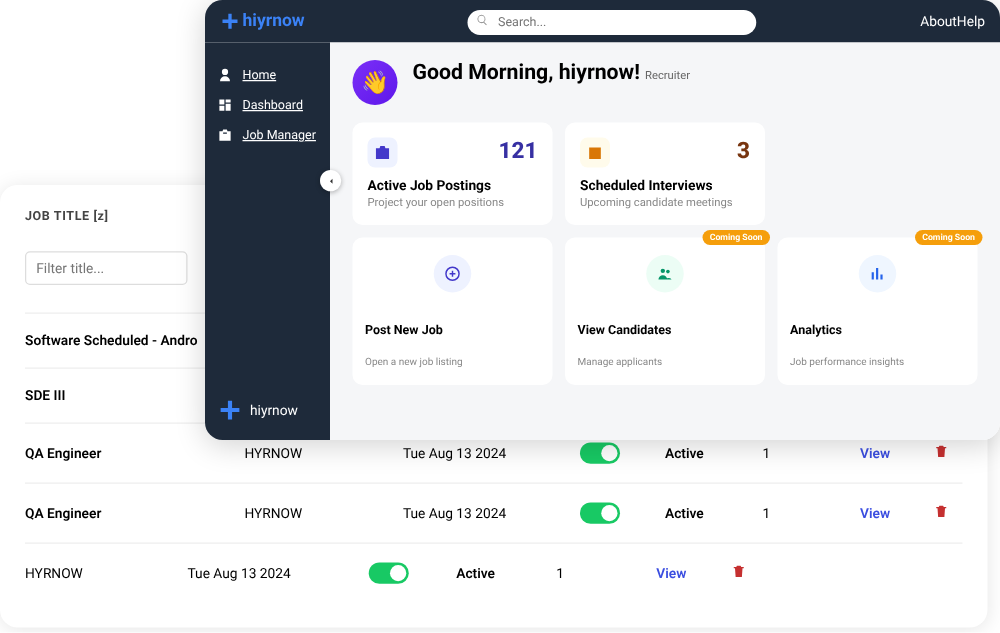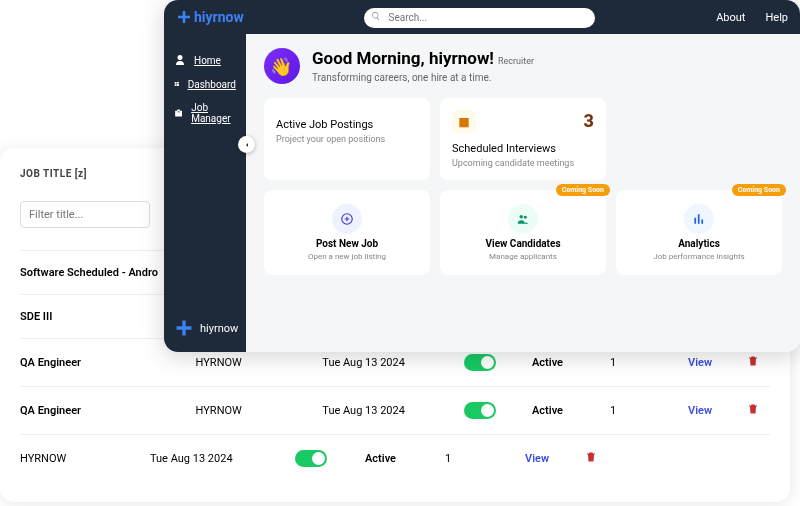--- a/index.html
+++ b/index.html
@@ -20,53 +20,53 @@
 .toggle{width:32px;height:17px;border-radius:10px;background:#18c964;position:relative}
 .toggle::after{content:"";position:absolute;right:2px;top:2px;width:13px;height:13px;border-radius:50%;background:#fff}
 .trash-icon svg{width:12px;height:14px;fill:#c53030}
 .front-panel{position:absolute;left:164px;top:0;width:636px;height:352px;background:#fff;border-radius:14px;box-shadow:0 4px 24px rgba(0,0,0,.18);overflow:hidden}
 .topbar{height:34px;background:#1e2a3a;display:flex;align-items:center;padding:0 12px;gap:14px;color:#fff}
 .logo{display:flex;align-items:center;gap:2px;font-weight:700;font-size:14px;color:#3b82f6}
 .search{flex:1;display:flex;justify-content:center}
 .search-input{width:231px;height:20px;border-radius:10px;border:none;background:#fff;padding:0 10px 0 24px;font-size:10px}
 .search-wrap{position:relative}
 .search-wrap svg{position:absolute;left:7px;top:5px;width:10px;height:10px;fill:#999}
-.topnav{display:flex;gap:20px;font-size:11px}
+.topnav{display:flex;gap:0;font-size:11px}
 .body{display:flex;height:calc(100% - 34px)}
-.sidebar{width:82px;background:#1e2a3a;padding:14px 10px;display:flex;flex-direction:column;color:#fff;font-size:10px;position:relative}
+.sidebar{width:100px;background:#1e2a3a;padding:14px 10px;display:flex;flex-direction:column;color:#fff;font-size:10px;position:relative}
 .nav-item{display:flex;align-items:center;gap:8px;padding:6px 0;text-decoration:underline}
 .nav-item svg{width:12px;height:12px;fill:#fff}
 .sidebar-bottom{margin-top:auto;display:flex;align-items:center;gap:6px;font-size:11px}
 .sidebar-bottom .logo-sm{width:20px;height:20px;position:relative}
 .collapse-btn{position:absolute;right:-9px;top:102px;width:17px;height:17px;border-radius:50%;background:#fff;box-shadow:0 1px 4px rgba(0,0,0,.3);display:flex;align-items:center;justify-content:center}
 .collapse-btn svg{width:8px;height:8px;fill:#333}
 .main{flex:1;background:#f5f6f8;padding:14px 18px;overflow:hidden}
 .greeting{display:flex;gap:12px;align-items:flex-start;margin-bottom:14px}
 .wave{width:36px;height:36px;border-radius:50%;background:linear-gradient(135deg,#7b2ff7,#5e17eb);display:flex;align-items:center;justify-content:center;font-size:18px}
 .greet-text h1{font-size:17px;font-weight:700;display:inline}
 .role{font-size:9px;color:#666;margin-left:4px}
 .tagline{font-size:10px;color:#666;margin-top:4px}
 .cards{display:grid;grid-template-columns:repeat(3,1fr);gap:10px}
 .card{background:#fff;border-radius:8px;padding:12px;position:relative}
 .card-top{display:flex;justify-content:space-between;align-items:flex-start}
 .card-ico{width:24px;height:24px;border-radius:6px;display:flex;align-items:center;justify-content:center}
 .card-num{font-size:18px;font-weight:800}
 .c1 .card-ico{background:#eef2ff}.c1 .card-num{color:#3730a3}
 .c2 .card-ico{background:#ecfdf5}.c2 .card-num{color:#047857}
 .c3 .card-ico{background:#fffbeb}.c3 .card-num{color:#78350f}
-.card-title{font-size:11px;font-weight:400;margin-top:8px}
+.card-title{font-size:11px;font-weight:700;margin-top:8px}
 .card-sub{font-size:9px;color:#888;margin-top:3px}
-.action-cards .card{text-align:center;padding:14px 10px}
+.action-cards .card{text-align:left;padding:14px 10px}
 .action-cards .card-ico{margin:0 auto;width:30px;height:30px;border-radius:50%}
 .ac1 .card-ico{background:#eef2ff}
 .ac2 .card-ico{background:#ecfdf5}
 .ac3 .card-ico{background:#eff6ff}
 .badge{position:absolute;top:-6px;right:-4px;background:#f59e0b;color:#fff;font-size:7px;font-weight:700;padding:2px 6px;border-radius:8px}
-.ac-title{font-size:10px;font-weight:700;margin-top:4px}
-.ac-sub{font-size:8px;color:#888;margin-top:3px}
+.ac-title{font-size:10px;font-weight:700;margin-top:25px}
+.ac-sub{font-size:8px;color:#888;margin-top:15px}
 </style>
 </head>
 <body>
 
 <div class="back-panel">
   <div class="th">JOB TITLE [z]</div>
   <input class="filter-input" placeholder="Filter title..." style="">
   <div class="job-rows">
     <div class="job-row">
       <div class="jt">Software Scheduled - Andro</div>
@@ -169,25 +169,32 @@
               <path d="M10 3h4v18h-4zM3 10h18v4H3z"></path>
             </svg></div>
         <span>hiyrnow</span>
       </div>
     </div>
     <div class="main">
       <div class="greeting">
         <div class="wave">👋</div>
         <div>
           <div class="greet-text"><h1>Good Morning, hiyrnow!</h1><span class="role">Recruiter</span></div>
-          <div class="tagline">Transforming careers, one hire at a time.</div>
         </div>
       </div>
       <div class="cards">
         <div class="card c1">
+          <div class="card-top">
+              <div class="card-ico">
+                <svg width="14" height="14" viewBox="0 0 24 24" fill="#4338ca">
+                  <path d="M9 3h6l1 3h5v15H3V6h5l1-3z"></path>
+                </svg>
+              </div>
+              <div class="card-num">121</div>
+            </div>
           <div class="card-title">Active Job Postings</div>
           <div class="card-sub">Project your open positions</div>
         </div>
         <div class="card c3">
           <div class="card-top">
               <div class="card-ico">
                 <svg width="14" height="14" viewBox="0 0 24 24" fill="#d97706">
                   <path d="M4 5h16v16H4zM4 9h16M8 3v4M16 3v4"></path>
                 </svg>
               </div>

